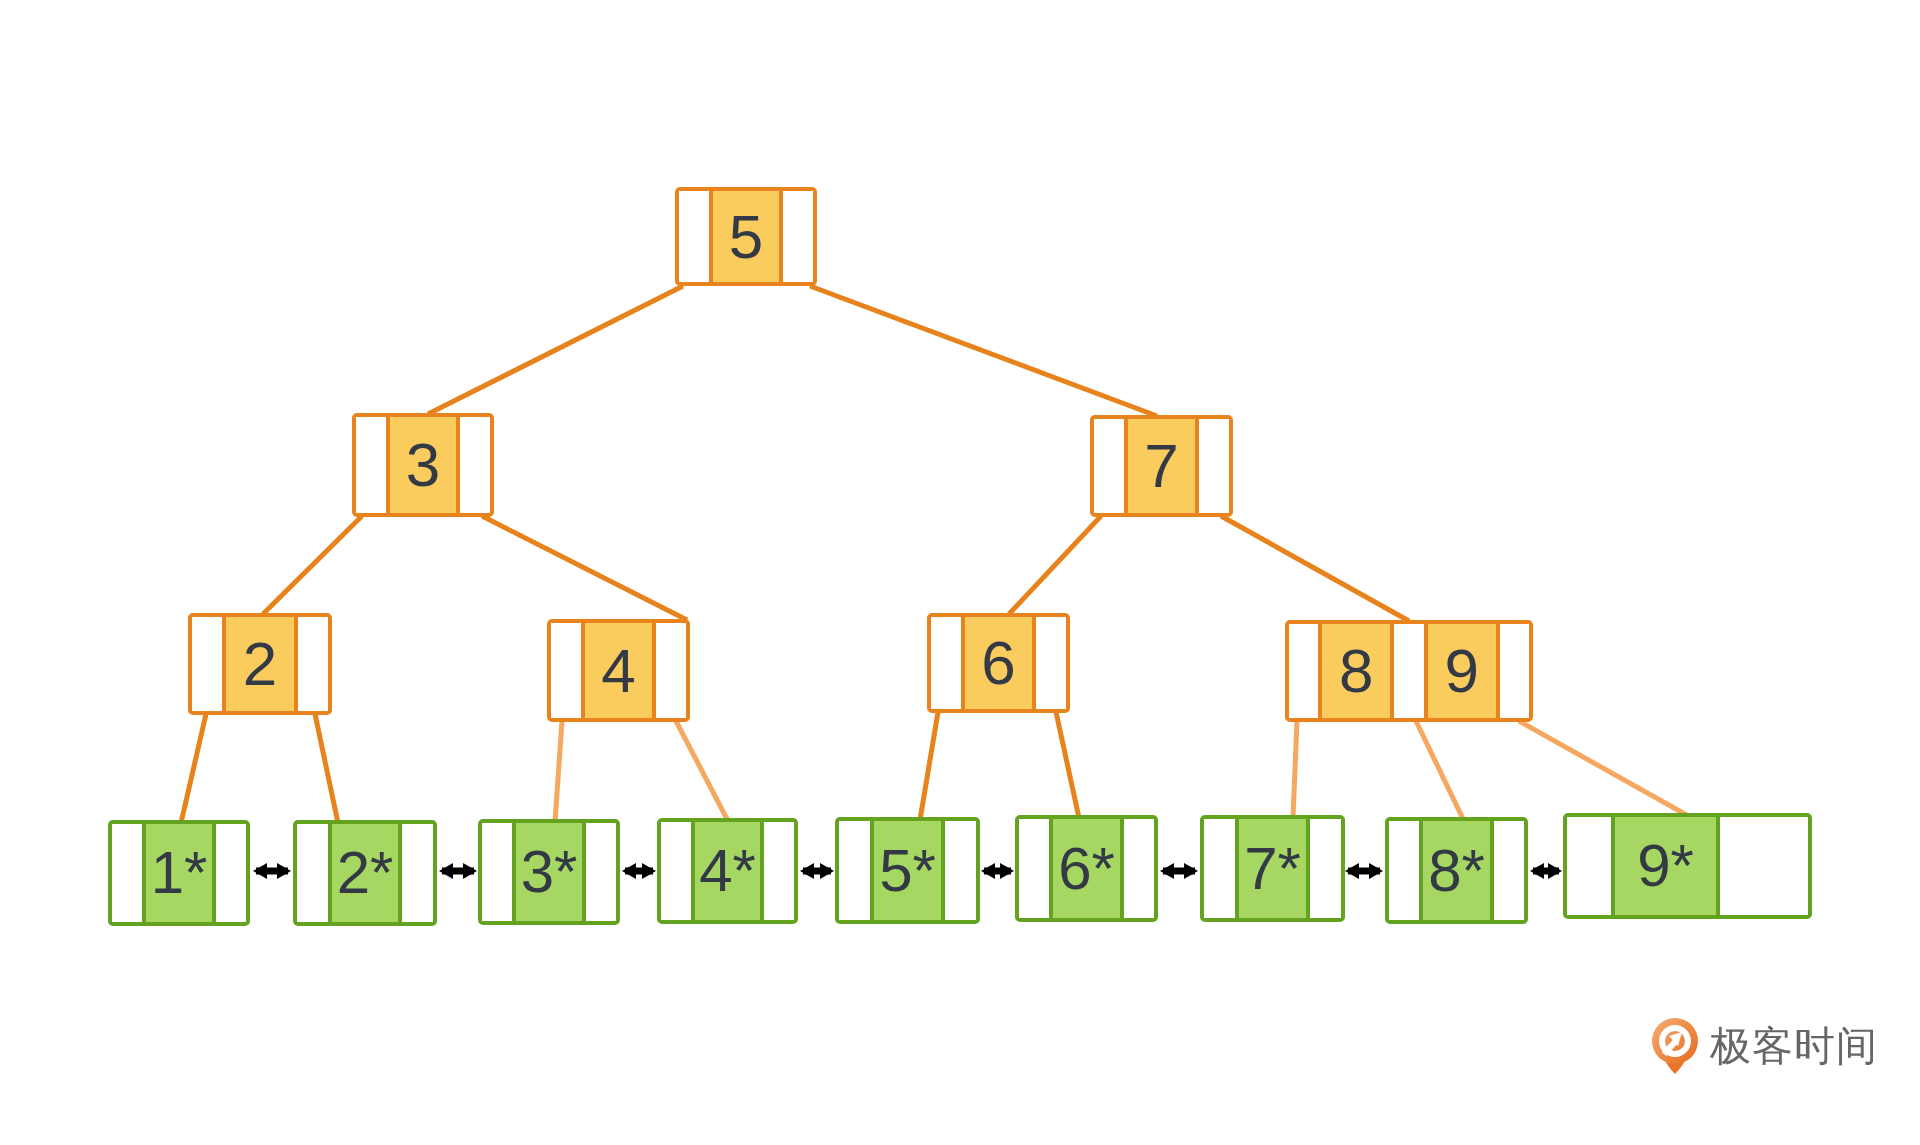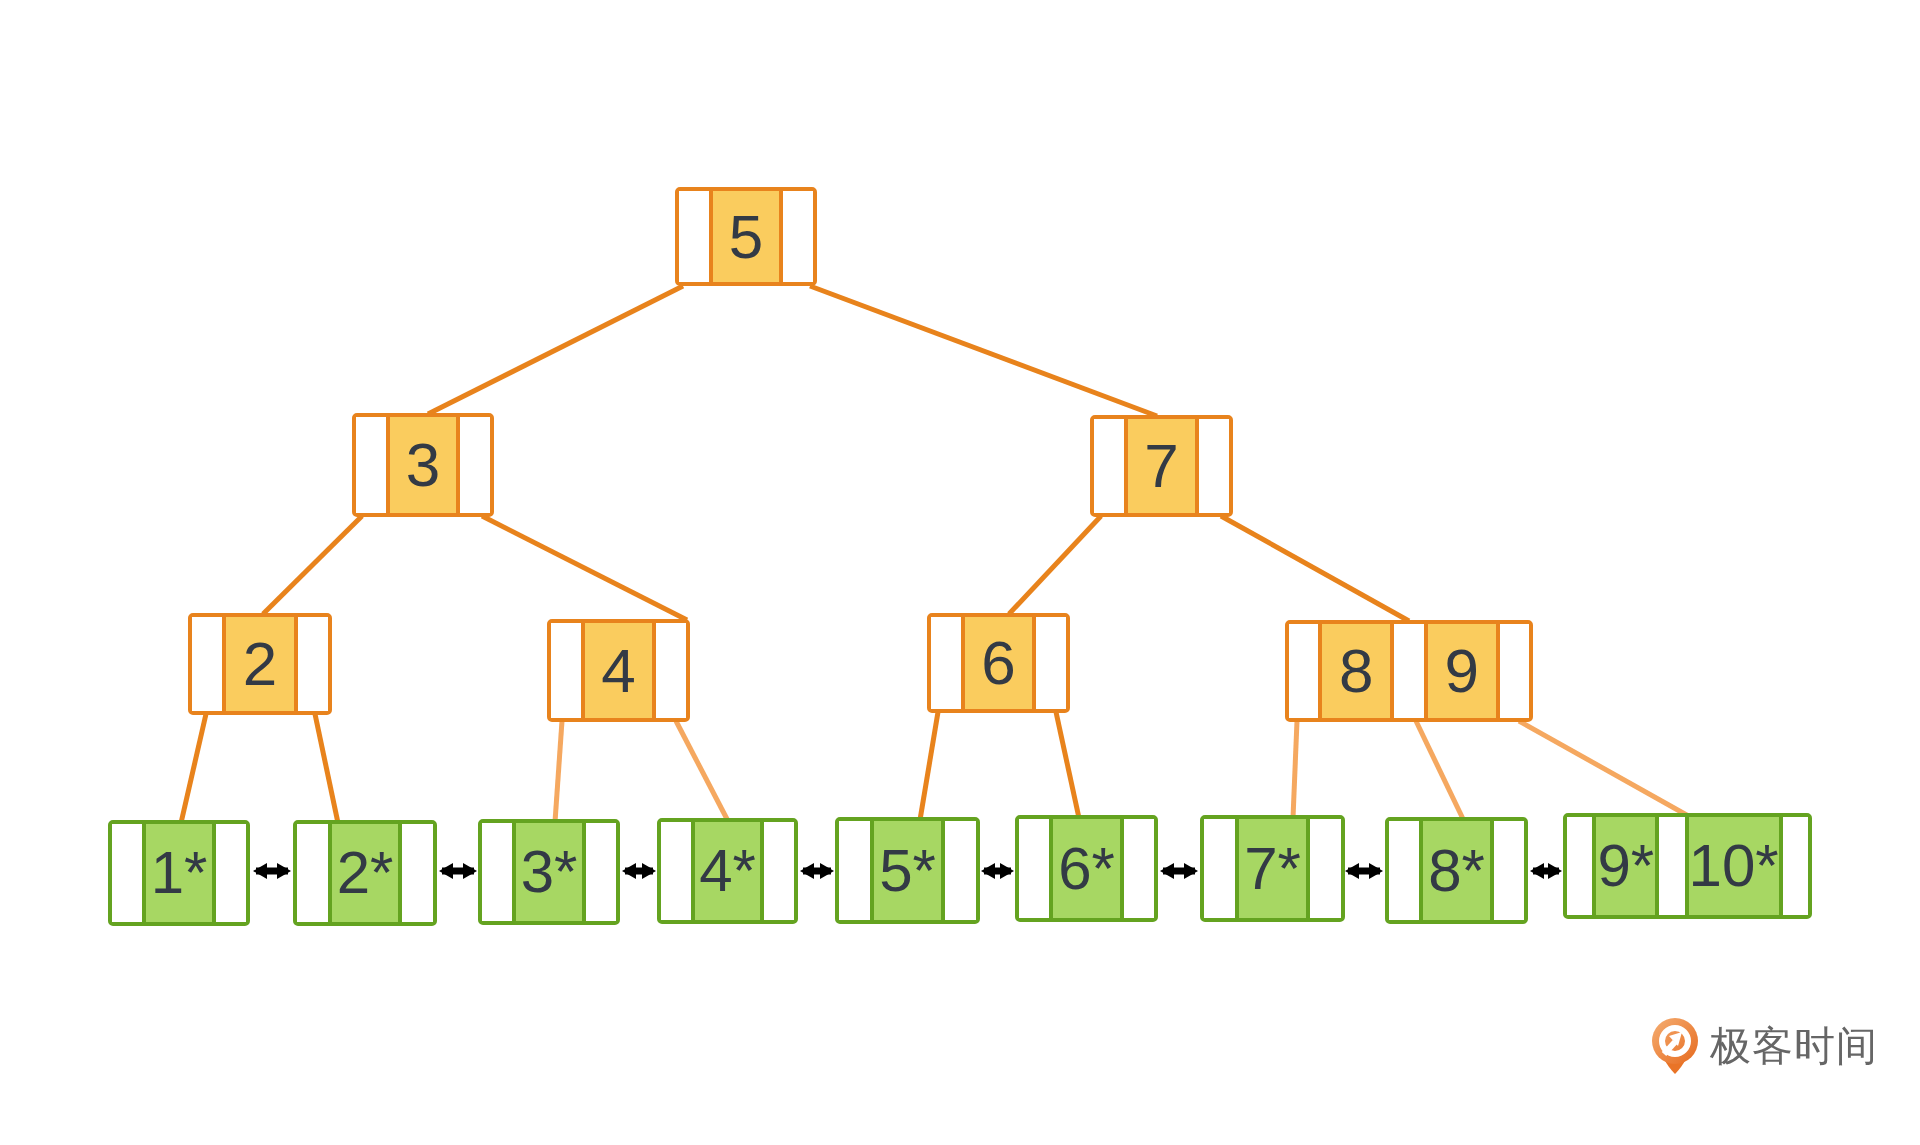--- a/index.html
+++ b/index.html
@@ -175,21 +175,20 @@
   <div class="node lnode" style="left:1385px; top:817px; width:143px; height:107px;">
     <div class="pcell"></div>
     <div class="kcell">8*</div>
     <div class="pcell"></div>
   </div>
 
   <div class="node lnode dbl" style="left:1563px; top:813px; width:249px; height:106px;">
     <div class="pcell"></div>
     <div class="kcell">9*</div>
     <div class="pcell"></div>
-    <div class="kcell">10*</div>
     <div class="pcell"></div>
   </div>
 
   <div class="logo">
     <svg width="50" height="60" viewBox="0 0 50 60">
       <defs>
         <linearGradient id="lg" x1="0" y1="0" x2="1" y2="1">
           <stop offset="0" stop-color="#F5AE72"></stop>
           <stop offset="1" stop-color="#E66A1E"></stop>
         </linearGradient>

